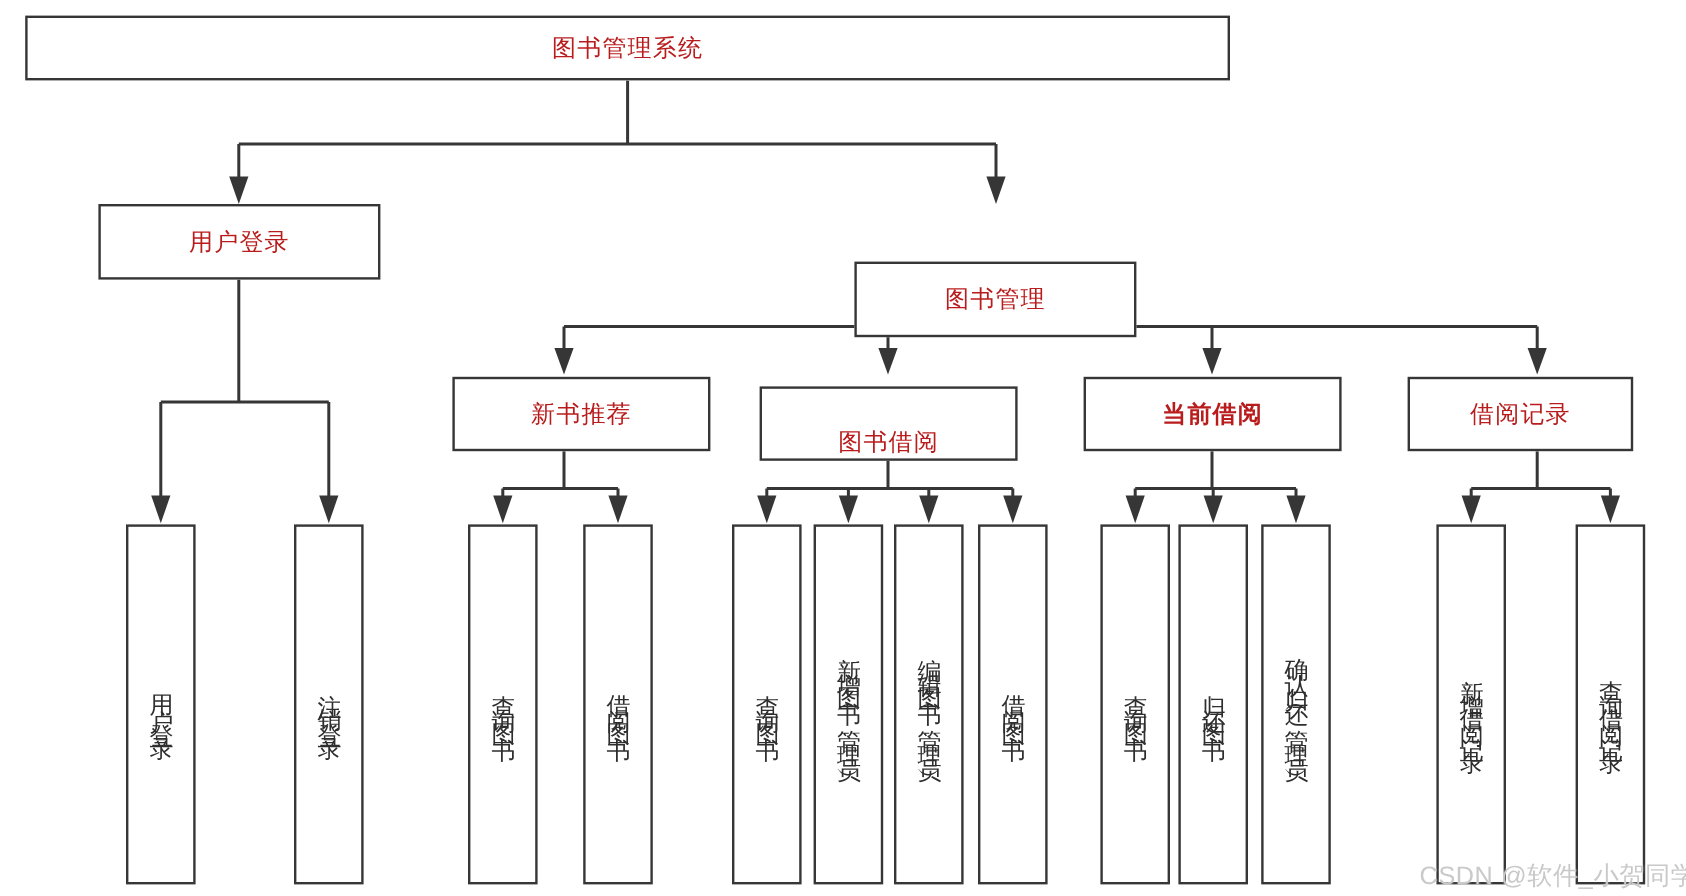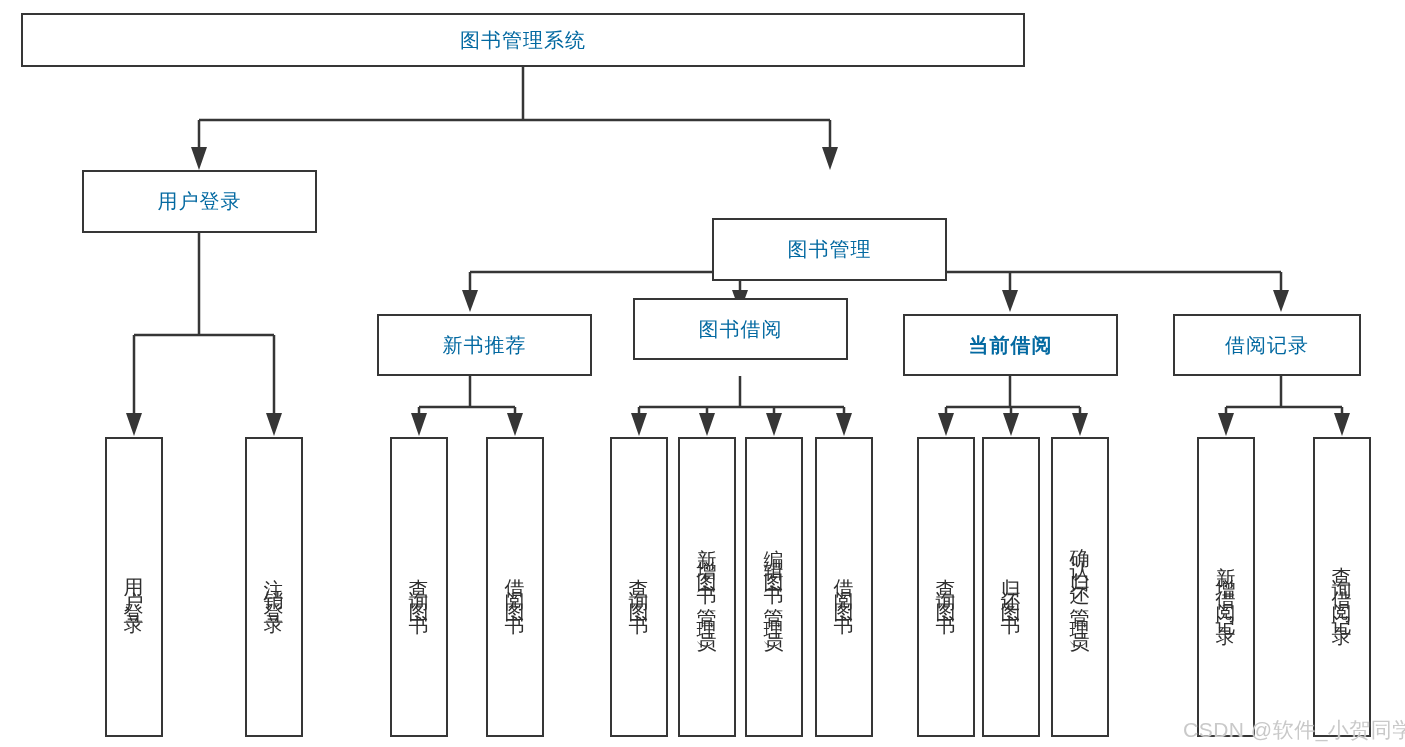--- a/index.html
+++ b/index.html
@@ -6,37 +6,37 @@
   .stage{
     position:relative;width:1405px;height:747px;background:#ffffff;
     font-family:"Liberation Sans","DejaVu Sans",sans-serif;overflow:hidden;
   }
   .connector-layer{position:absolute;left:0;top:0;width:1405px;height:747px;z-index:1;}
   .connector-layer path{stroke:#363636;stroke-width:2.5;fill:none;}
   .connector-layer polygon{fill:#363636;stroke:none;}
   .hbox{
     position:absolute;z-index:2;background:#ffffff;border:2.5px solid #363636;
     display:flex;align-items:center;justify-content:center;
-    color:#0369a1;font-size:20px;letter-spacing:1px;box-sizing:border-box;
+    color:#b91c1c;font-size:20px;letter-spacing:1px;box-sizing:border-box;
   }
   .vbox{
     position:absolute;z-index:2;top:437px;width:58px;height:300px;
     background:#ffffff;border:2.5px solid #363636;box-sizing:border-box;
     display:flex;align-items:center;justify-content:center;
     color:#2e2e2e;font-size:20px;
   }
   .vbox .vtext{
     writing-mode:vertical-rl;text-orientation:mixed;
     line-height:1;letter-spacing:12px;white-space:nowrap;
   }
   .box-root{left:21px;top:13px;width:1004px;height:54px;}
   .box-user-login{left:82px;top:170px;width:235px;height:63px;}
   .box-book-mgmt{left:712px;top:170px;width:235px;height:63px;margin-top:48px;}
   .box-new-book{left:377px;top:314px;width:215px;height:62px;}
-  .box-book-borrow{left:633px;top:298px;width:215px;height:62px;}
+  .box-book-borrow{left:633px;top:322px;width:215px;height:62px;align-items:flex-end;}
   .box-current-borrow{left:903px;top:314px;width:215px;height:62px;font-weight:bold;}
   .box-borrow-records{left:1173px;top:314px;width:188px;height:62px;}
   .leaf-1{left:105px;}  .leaf-2{left:245px;}
   .leaf-3{left:390px;}  .leaf-4{left:486px;}
   .leaf-5{left:610px;}  .leaf-6{left:678px;}
   .leaf-7{left:745px;}  .leaf-8{left:815px;}
   .leaf-9{left:917px;}  .leaf-10{left:982px;} .leaf-11{left:1051px;}
   .leaf-12{left:1197px;}.leaf-13{left:1313px;}
   .watermark{
     position:absolute;left:1183px;top:716px;z-index:5;

